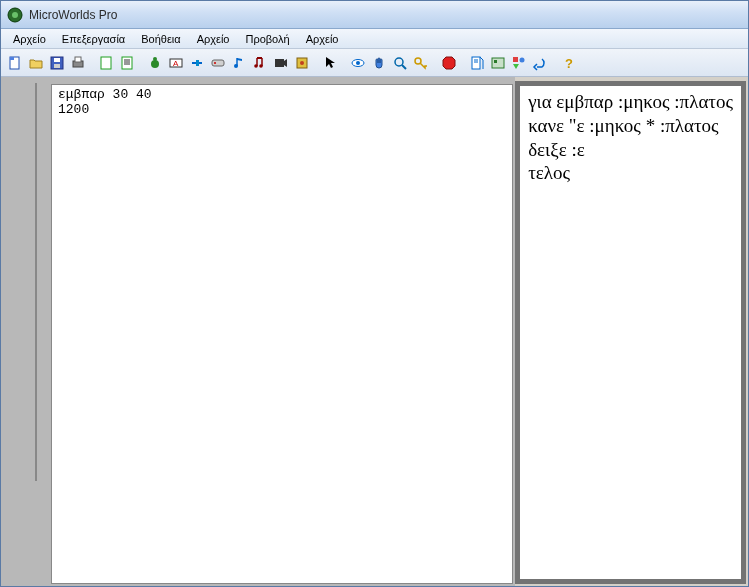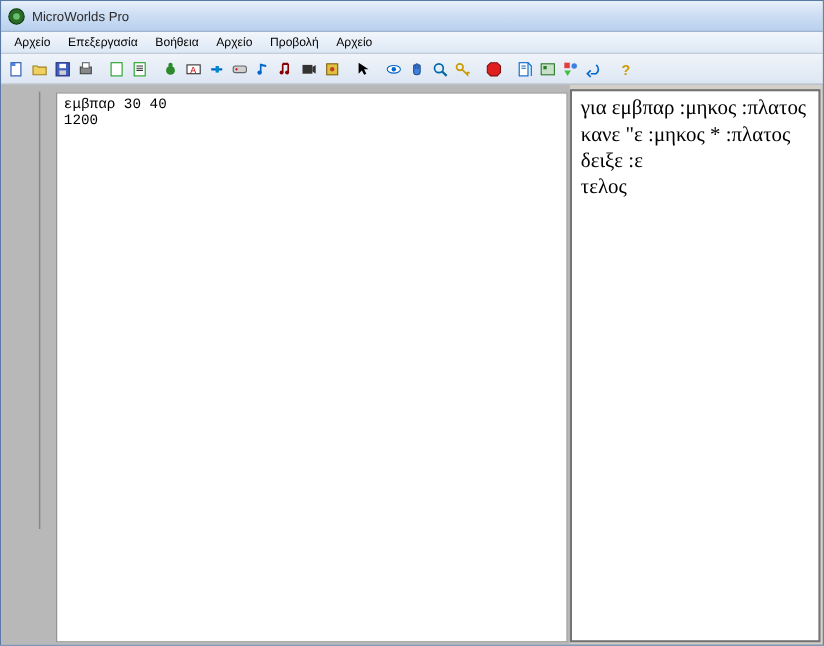--- a/index.html
+++ b/index.html
@@ -100,21 +100,21 @@
   font-size: 13px;
   padding: 2px 6px;
   white-space: pre;
   overflow: hidden;
 }
 .right-pane {
   flex: 1;
   background: #ffffff;
   border-left: 1px solid #888;
   margin: 4px 2px 2px 0;
-  border: 2px solid #737373;
+  border: 5px solid #737373;
   font-family: "Times New Roman", serif;
   font-size: 19px;
   padding: 4px 8px;
   line-height: 1.25;
   white-space: pre;
 }
 </style>
 </head>
 <body>
 

